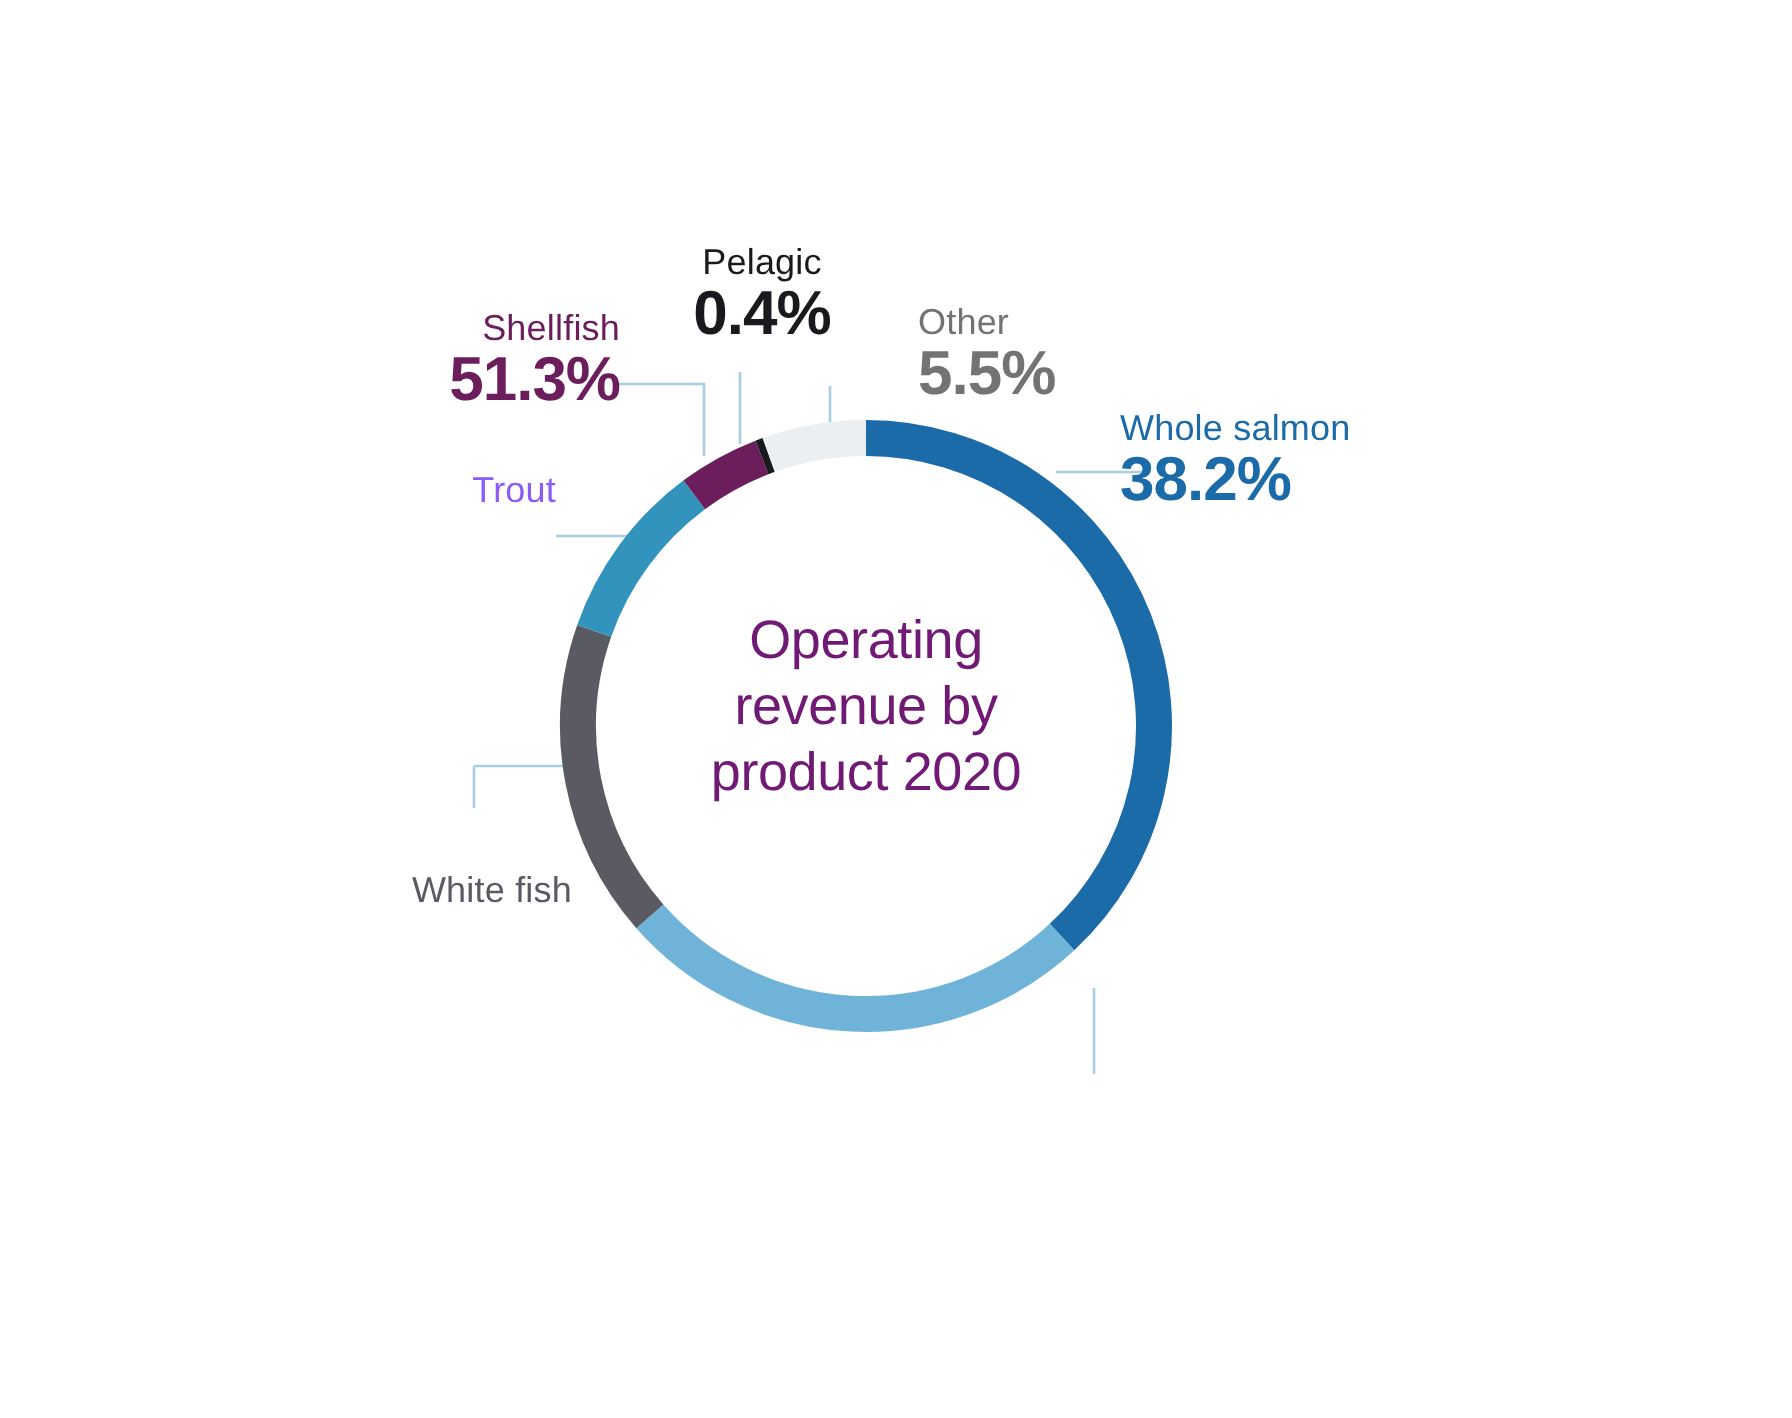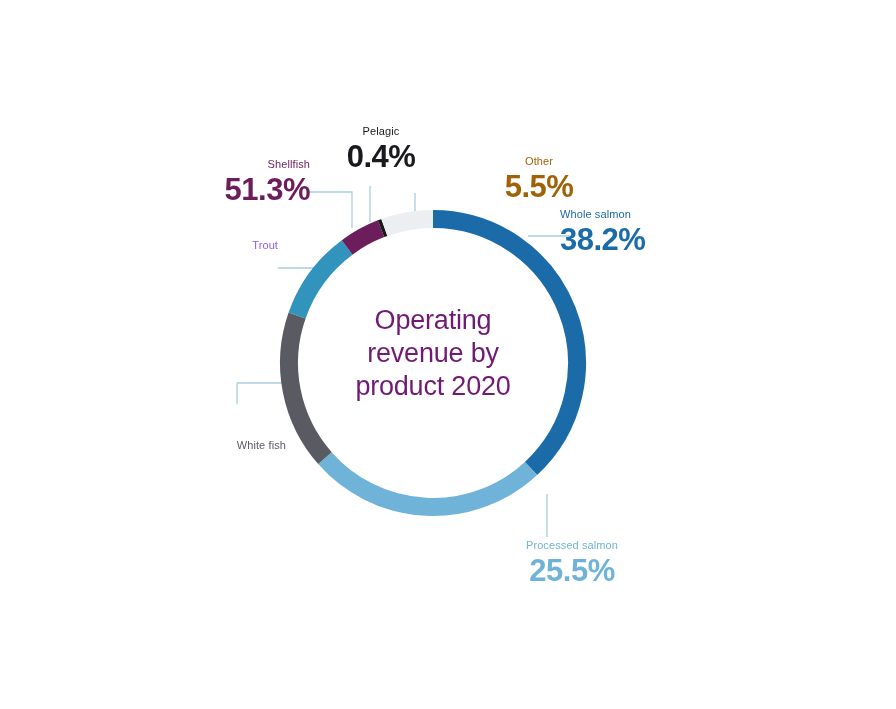--- a/index.html
+++ b/index.html
@@ -42,21 +42,21 @@
     letter-spacing: -0.2px;
   }
 
   
   .callout {
     position: absolute;
     white-space: nowrap;
   }
   .cat-name {
     display: block;
-    font-size: 11px;
+    font-size: 18px;
     font-weight: 400;
     line-height: 18px;
     letter-spacing: 0.1px;
   }
   .cat-value {
     display: block;
     font-size: 31px;
     font-weight: 700;
     line-height: 34px;
     letter-spacing: -0.5px;
@@ -115,28 +115,24 @@
   </div>
 
   <div class="callout align-right" id="label-trout" style="color: #8b5cf6;">
     <span class="cat-name">Trout</span>
   </div>
 
   <div class="callout align-right" id="label-white-fish" style="color: rgb(90, 90, 99);">
     <span class="cat-name">White fish</span>
   </div>
 
-  <div class="callout align-left" id="label-other" style="color: #a16207; text-align: center;">
+  <div class="callout align-left" id="label-other" style="color: #737373;">
     <span class="cat-name">Other</span>
     <span class="cat-value">5.5%</span>
   </div>
 
   <div class="callout align-left" id="label-whole-salmon" style="color: rgb(27, 107, 168);">
     <span class="cat-name">Whole salmon</span>
     <span class="cat-value">38.2%</span>
   </div>
 
-  <div class="callout align-center" id="label-processed-salmon" style="color: rgb(111, 180, 216);">
-    <span class="cat-name">Processed salmon</span>
-    <span class="cat-value">25.5%</span>
-  </div>
 
 </div>
 
 </body></html>

